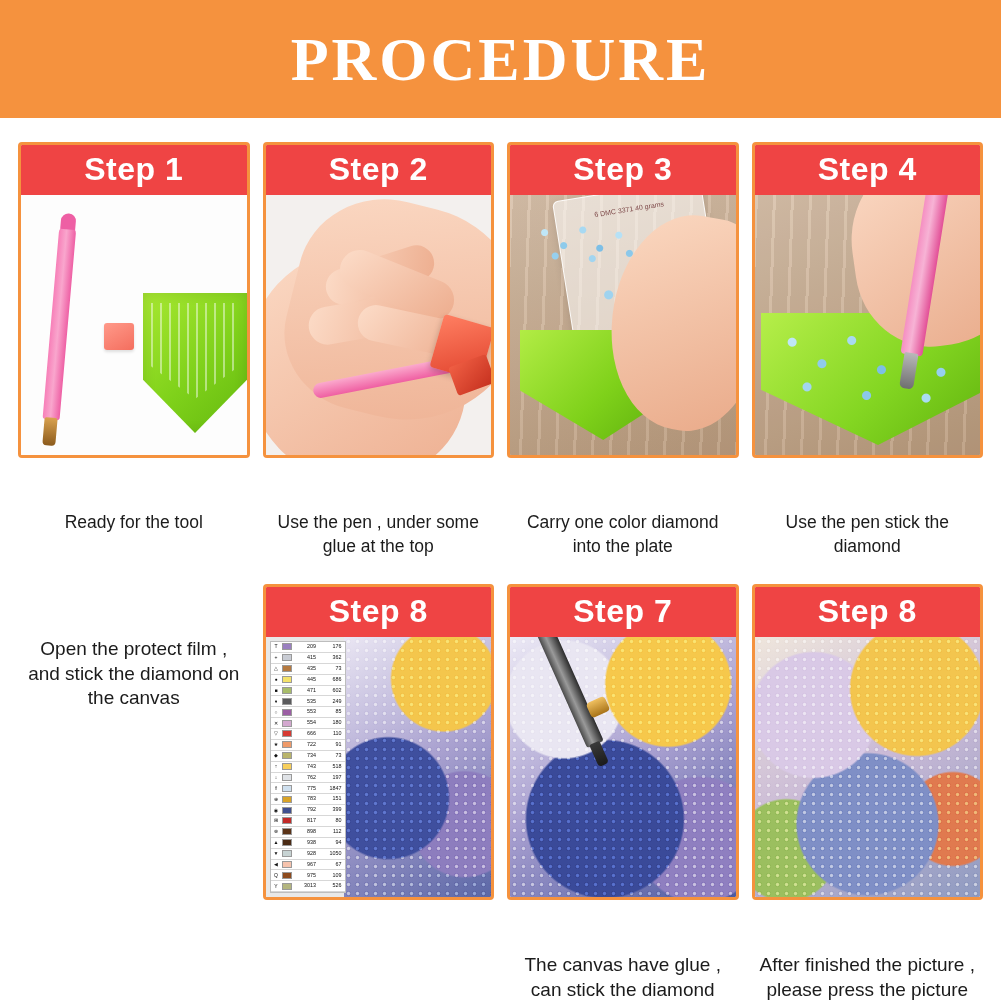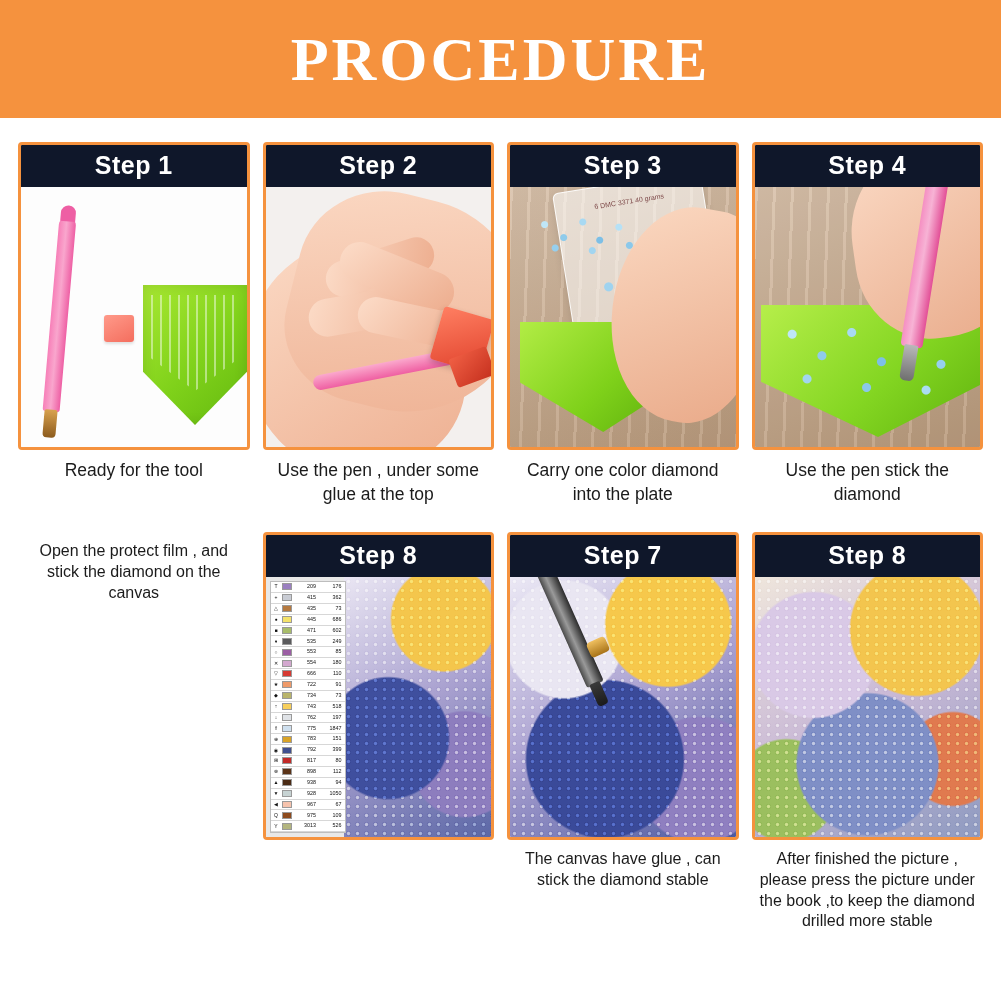--- a/index.html
+++ b/index.html
@@ -38,43 +38,44 @@
   }
   .cell { width: 100%; }
 
   .card {
     border: 3px solid #f5923e;
     border-radius: 4px;
     overflow: hidden;
     background: #ffffff;
   }
   .card-head {
-    background: #0f172a;
+    background: #ef4444;
     color: #ffffff;
     text-align: center;
-    font-size: 25px;
+    font-size: 32px;
     font-weight: bold;
     padding: 6px 0 7px 0;
     letter-spacing: .5px;
   }
   .photo {
     height: 260px;
     position: relative;
     overflow: hidden;
     background: #ffffff;
   }
   .caption {
     text-align: center;
     font-size: 17.5px;
     color: #1b1b1b;
     line-height: 1.35;
     padding: 9px 4px 0 4px;
     min-height: 78px;
-  }
-  .caption.tight { font-size: 16px; line-height: 1.3; }
+    margin-top: 44px;
+  }
+  .caption.tight { font-size: 19px; line-height: 1.3; }
 
   
 
   
   .s1 { background: #fdfdfd; }
   .pen1 {
     position: absolute; left: 30px; top: 30px;
     width: 17px; height: 195px;
     background: linear-gradient(90deg,#f77fb8,#f9a6cd 45%,#ee5fa4);
     border-radius: 8px 8px 3px 3px;

